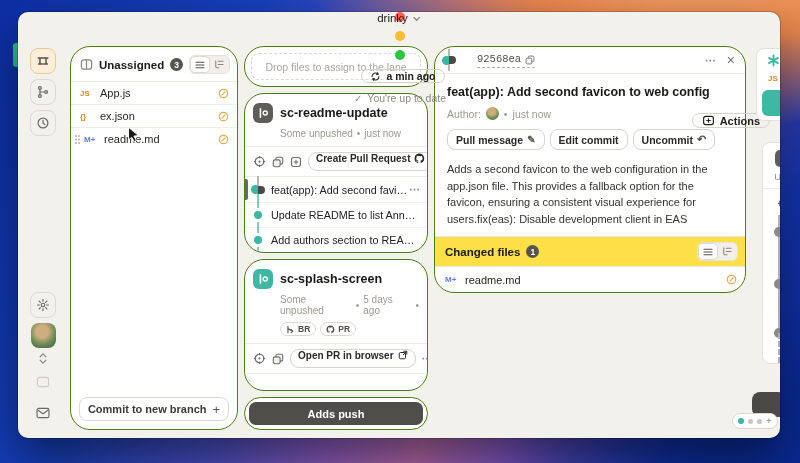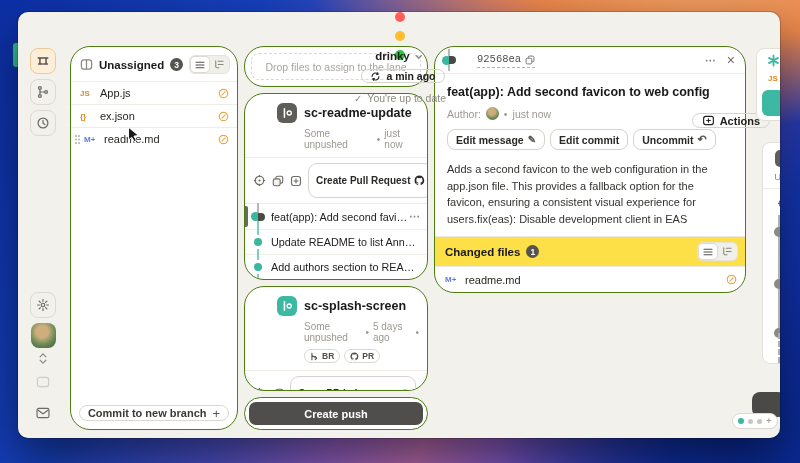--- a/index.html
+++ b/index.html
@@ -19,21 +19,21 @@
     box-shadow:0 22px 48px rgba(0,0,0,.5), 0 0 0 1px rgba(0,0,0,.18); }
 
   
   .titlebar { position:relative; height:32px; display:flex; align-items:center; padding:0 10px 0 12px; gap:9px;flex-direction:column; }
   .tl { width:10px; height:10px; border-radius:50%; flex:none; }
   .tl.r { background:#ff5f57; } .tl.y { background:#febc2e; margin-left:-1px;} .tl.g { background:#28c840; margin-left:-1px;}
   .syncbtn { display:flex; align-items:center; gap:5px; height:19px; padding:0 8px; margin-left:6px;
     border:1px solid #d6d3cc; border-radius:8px; background:transparent; font-size:10.5px; font-weight:700; color:#21201e; cursor:default; }
   .uptodate { display:flex; align-items:center; gap:5px; font-size:10.5px; color:#8d8a82; }
   .project { position:absolute; left:50%; transform:translateX(-50%); display:flex; align-items:center; gap:4px;
-    font-size:11.5px; font-weight:700; color:#21201e;margin-top:38px; }
+    font-size:11.5px; font-weight:400; color:#21201e; }
   .actionsbtn { margin-left:auto; display:flex; align-items:center; gap:5px; height:21px; padding:0 9px;
     border:1px solid #d6d3cc; border-radius:8px; background:transparent; font-size:11px; font-weight:700; color:#21201e; }
   .icn { display:inline-flex; color:#55534d; }
 
   
   .bodyrow { display:flex; height:392px; padding:2px 0 6px 4px; gap:6px; }
 
   
   .rail { width:42px; flex:none; display:flex; flex-direction:column; align-items:center; gap:5px; padding:2px 0 4px; }
   .railbtn { width:26px; height:26px; border:1px solid #dcd9d2; border-radius:8px; background:transparent;
@@ -55,45 +55,45 @@
   .cbadge { width:13px; height:13px; border-radius:50%; background:#56544e; color:#fff; font-size:8.5px; font-weight:700;
     display:grid; place-items:center; }
   .toggles { margin-left:auto; display:flex; gap:1px; border:1px solid #e6e3dc; background:#f1efe9; border-radius:6px; padding:1px; }
   .tgl { width:18px; height:15px; border-radius:4px; display:grid; place-items:center; color:#8a877f; }
   .tgl.on { background:#fff; box-shadow:0 0 0 1px #ddd9d2; color:#514f49; }
   .frow { display:flex; align-items:center; gap:6px; height:23px; padding:0 8px 0 9px; border-top:1px solid #f0ede7; font-size:11px; color:#26251f; }
   .fbadge { font-size:8px; font-weight:700; width:14px; flex:none; }
   .fbadge.orange { color:#e0891d; } .fbadge.blue { color:#5f7fd8; }
   .fstatus { margin-left:auto; display:inline-flex; }
   .handle { display:inline-flex; margin-left:-6px; margin-right:-3px; color:#b5b2aa; }
-  .unfoot { position:absolute; left:8px; right:8px; bottom:8px; height:16px; display:flex; align-items:center; justify-content:center;
+  .unfoot { position:absolute; left:8px; right:8px; bottom:8px; height:24px; display:flex; align-items:center; justify-content:center;
     gap:6px; border:1px solid #dbd8d1; border-radius:8px; background:#fff; font-size:11px; font-weight:700; color:#3b3a35; }
 
   
   .col-lane { width:184px; flex:none; display:flex; flex-direction:column; gap:6px; min-height:0; }
   .topcard { padding:6px; flex:none; }
   .dropzone { height:27px; border:1.5px dashed #dcd8d0; border-radius:8px; display:flex; align-items:center; justify-content:center;
     color:#a9a69d; font-size:10.5px; }
   .startbtn { margin-top:7px; width:100%; height:24px; border:1px solid #d6d3cc; border-radius:10px; background:#fff;
     font-size:11px; font-weight:700; color:#21201e; }
   .bcard { overflow:hidden; flex:none; }
   .bcard.grow { flex:1 1 auto; min-height:0; }
-  .bhead { padding:9px 8px 7px;margin-left:24px; }
+  .bhead { padding:9px 8px 7px; }
   .bnamerow { display:flex; align-items:center; gap:7px; }
   .chip { width:20px; height:20px; border-radius:6px; display:grid; place-items:center; flex:none; }
   .chip.gray { background:#5f5d57; } .chip.teal { background:#3db9a3; }
   .chip.sm { width:17px; height:17px; border-radius:5px; }
   .bname { font-size:12.5px; font-weight:700; color:#191917; white-space:nowrap; overflow:hidden; }
   .bmeta { margin:5px 0 0 27px; display:flex; align-items:center; gap:4px; font-size:10px; color:#9d9990; }
   .bbadges { margin:6px 0 0 27px; display:flex; gap:4px; }
   .bdg { display:flex; align-items:center; gap:3px; height:14px; padding:0 5px; border:1px solid #dbd8d1; border-radius:7px;
     font-size:8.5px; font-weight:700; color:#514f49; background:#fff; }
   .btools { display:flex; align-items:center; gap:6px; padding:5px 8px; border-top:1px solid #efece6; border-bottom:1px solid #efece6; }
   .ibtn { display:grid; place-items:center; width:16px; height:16px; color:#6e6c66; }
-  .prbtn { display:flex; align-items:center; gap:4px; height:35px; padding:0 7px; border:1px solid #d6d3cc; border-radius:9px;
+  .prbtn { display:flex; align-items:flex-start; gap:4px; height:19px; padding:0 7px; border:1px solid #d6d3cc; border-radius:9px;
     background:#fff; font-size:10px; font-weight:700; color:#2a2926; white-space:nowrap; }
   .more { margin-left:auto; color:#8a877f; font-size:11px; font-weight:700; letter-spacing:1px; }
 
   .crow { position:relative; display:flex; align-items:center; height:25px; padding-right:6px; }
   .crow + .crow { border-top:1px solid #f2efe9; }
   .crail { position:relative; width:26px; flex:none; align-self:stretch; }
   .crail::before { content:""; position:absolute; left:12px; top:-1px; bottom:-1px; border-left:2px dashed #7ccfbd; }
   .cdot { position:absolute; left:9px; top:50%; margin-top:-4px; width:8px; height:8px; border-radius:50%; background:#39b79f; z-index:1; }
   .seldot { position:absolute; left:6px; top:50%; margin-top:-4.5px; width:15px; height:9px; z-index:1; }
   .seldot .t { position:absolute; left:0; top:0; width:9px; height:9px; border-radius:50%; background:#39b79f; }
@@ -464,21 +464,21 @@
                     <path d="M6.5 1.5h4v4M10.3 1.7L6 6" fill="none" stroke="#2a2926" stroke-width="1.2"></path>
                   </svg>
               </span>
             </button>
             <span class="more">⋯</span>
           </div>
 
         </div>
 
         <div class="card forcecard">
-          <button class="forcebtn">Create push</button>
+          <button class="forcebtn">Adds push</button>
         </div>
       </div>
 
       <div class="col-details">
         <div class="card dcard">
           <div class="dhead">
             <span class="drail">
               <span class="seldot">
                   <i class="t"></i>
                   <i class="d"></i>
@@ -501,21 +501,21 @@
           <div class="dbody">
             <div class="dtitle">feat(app): Add second favicon to web config</div>
             <div class="dauthor">
               <span>Author:</span>
               <span class="av-s"></span>
               <span>•</span>
               <span>just now</span>
             </div>
             <div class="dbtns">
               <button class="ebtn">
-                <span>Edit message</span>
+                <span>Pull message</span>
                 <span class="icn" style="font-size:10px;">✎</span>
               </button>
               <button class="ebtn">
                 <span>Edit commit</span>
               </button>
               <button class="ebtn">
                 <span>Uncommit</span>
                 <span class="icn" style="font-size:11px;">↶</span>
               </button>
             </div>

